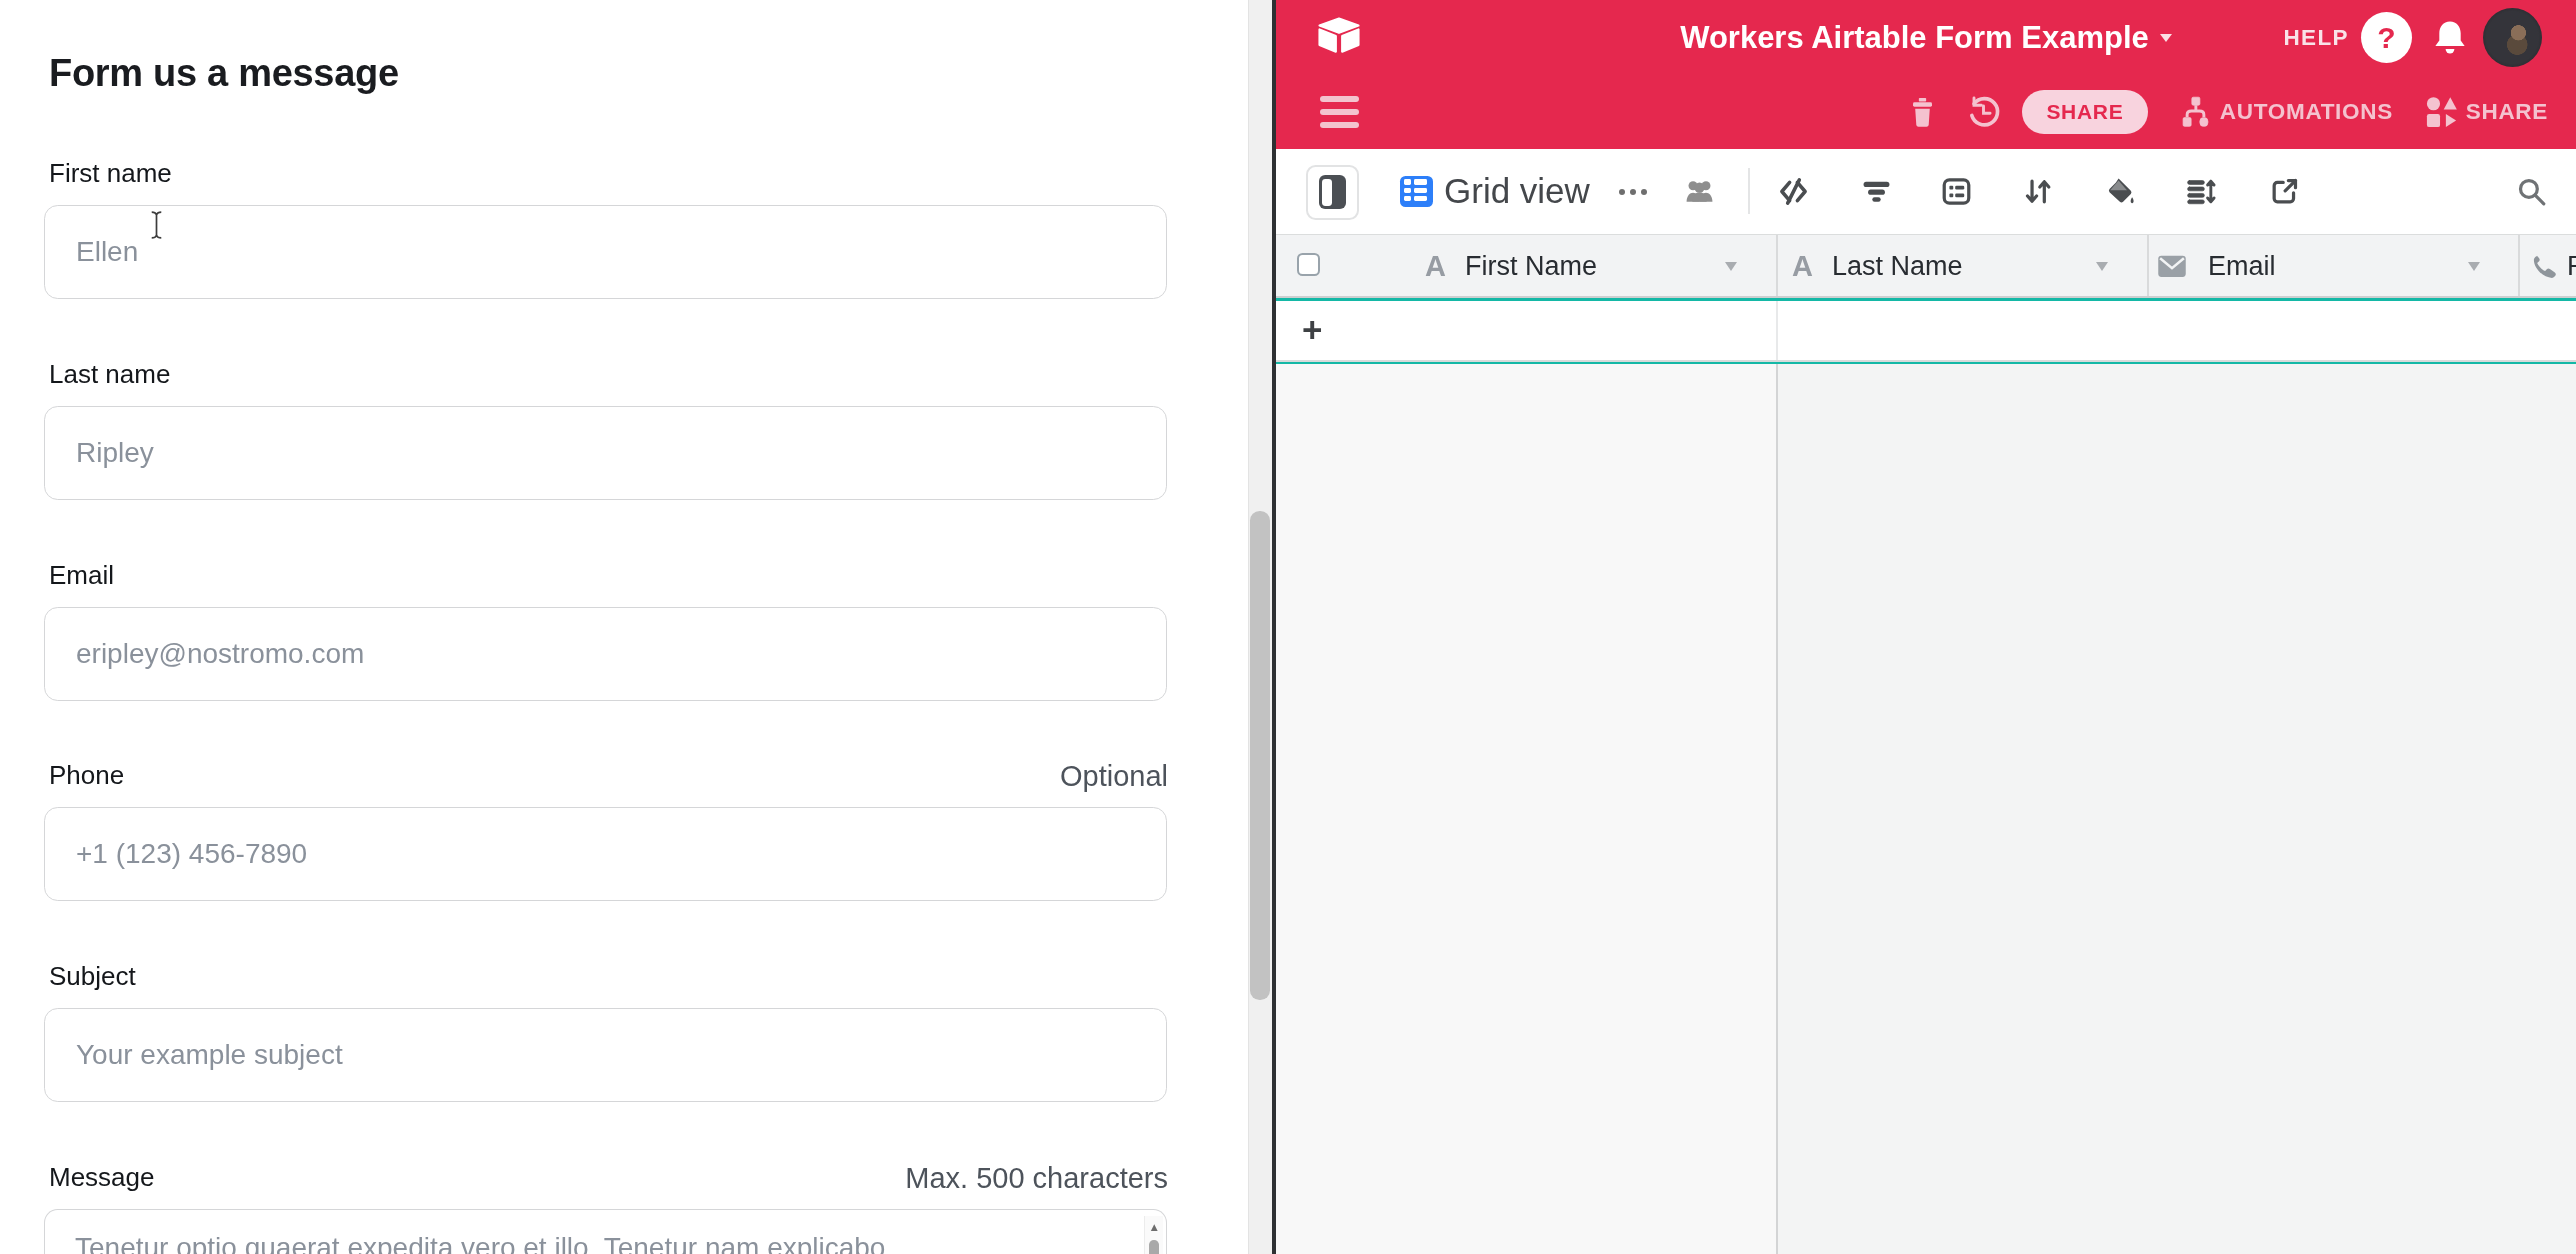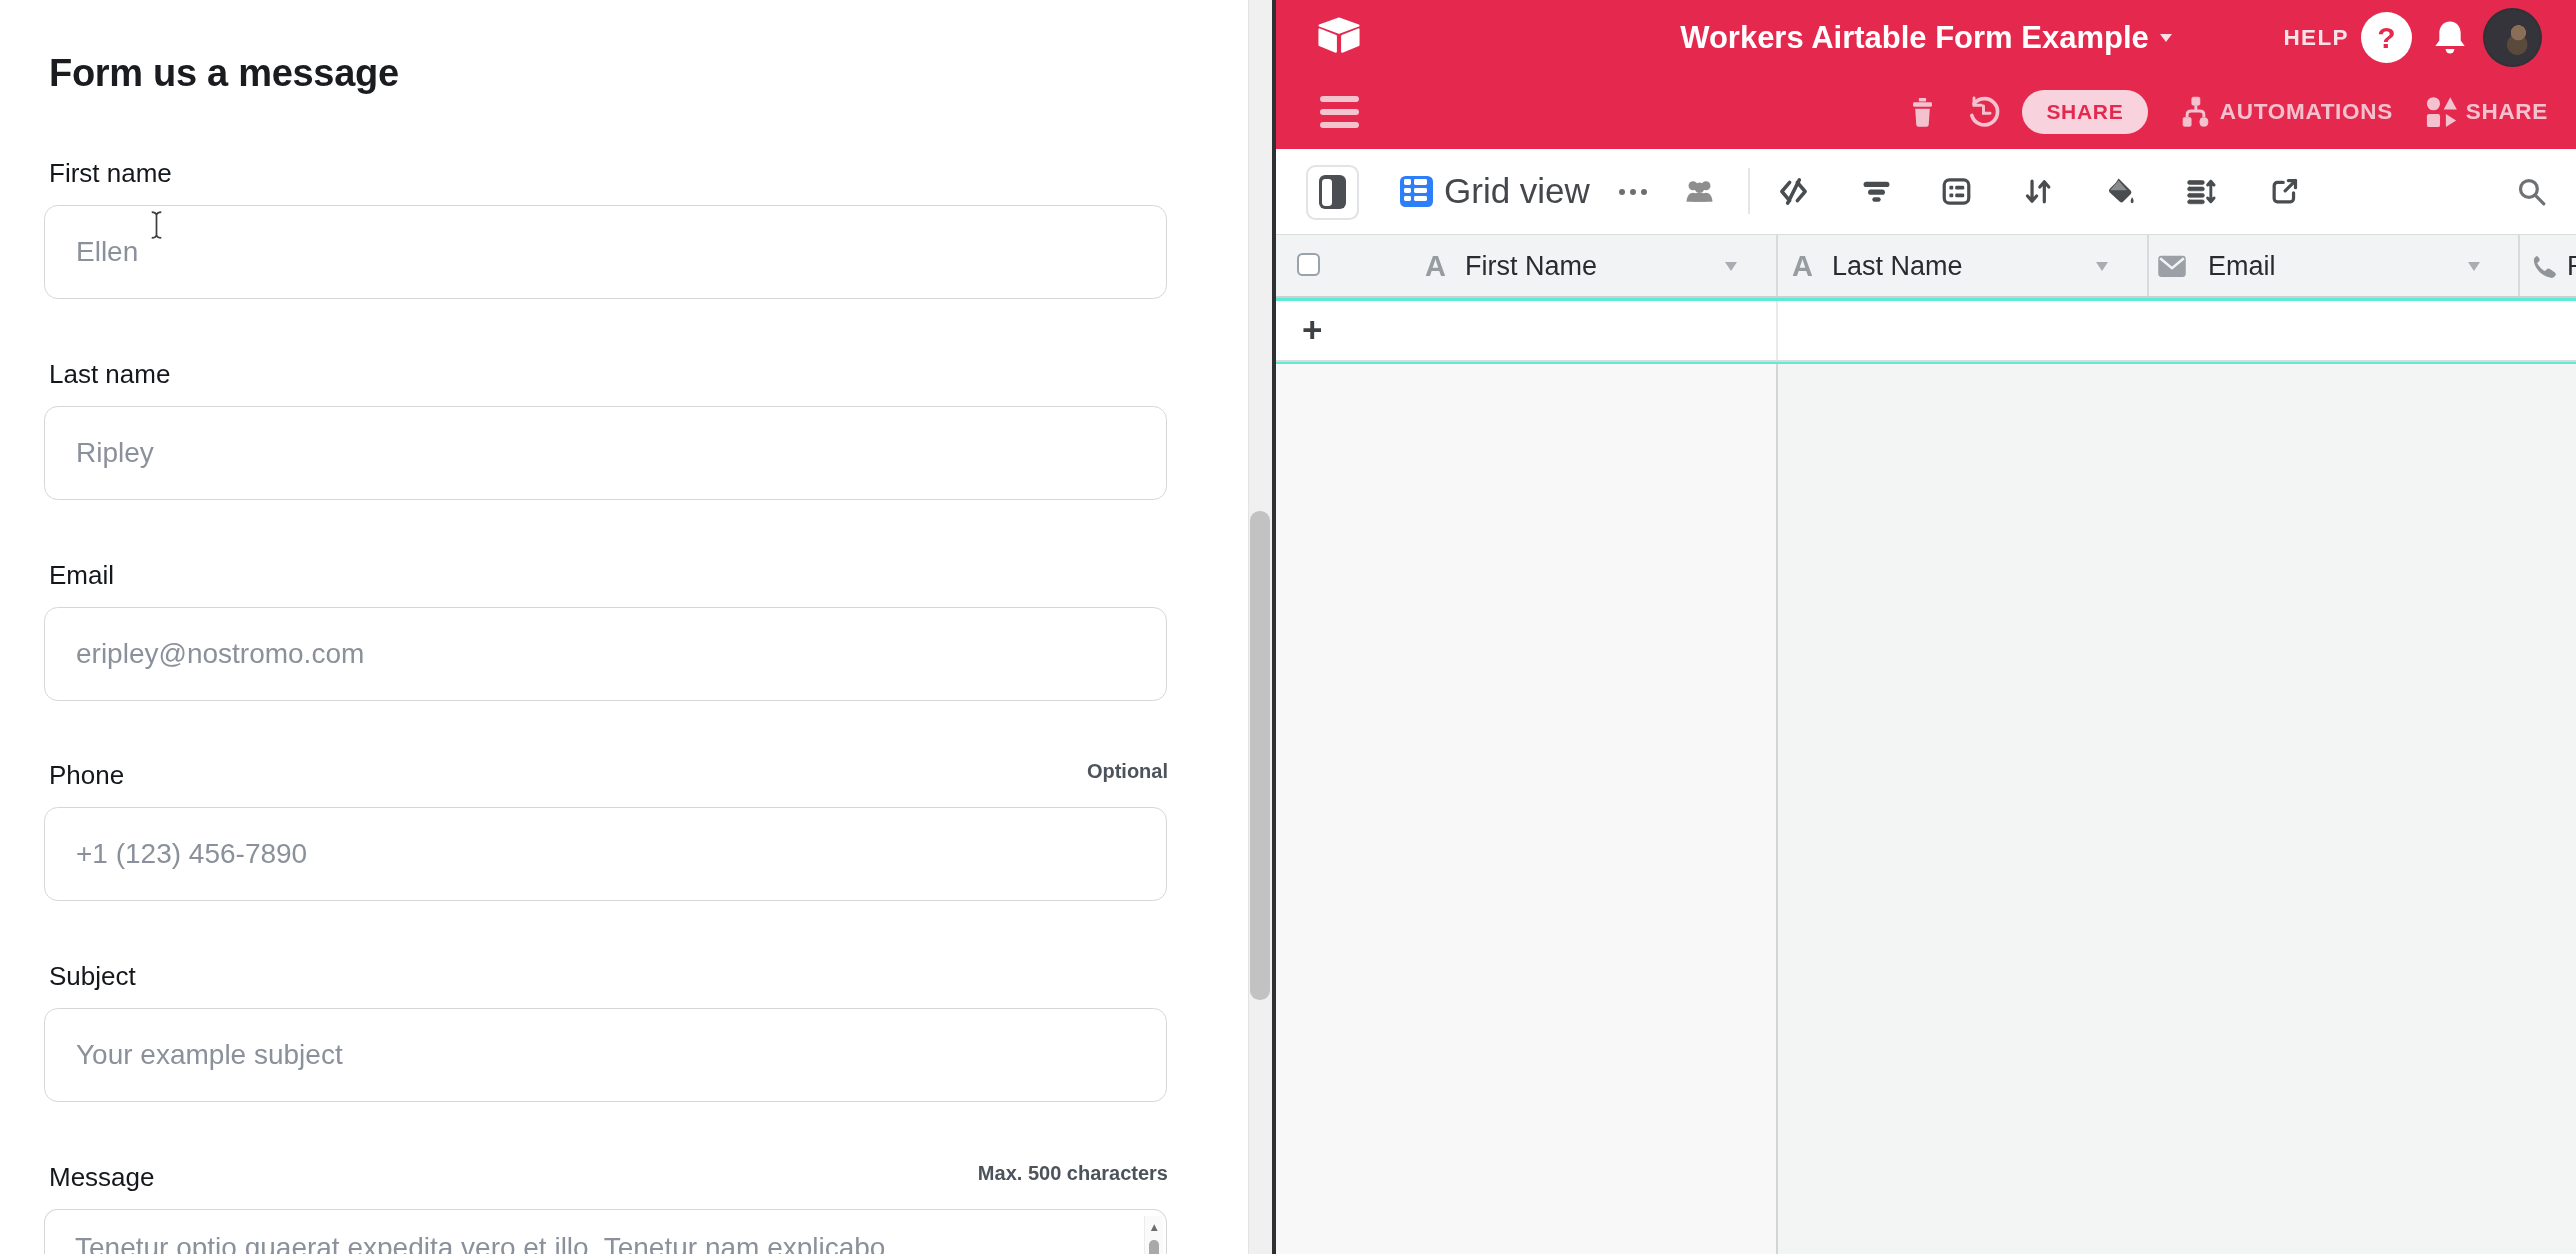--- a/index.html
+++ b/index.html
@@ -3,21 +3,21 @@
 <meta charset="utf-8">
 <style>
   * { margin:0; padding:0; box-sizing:border-box; }
   html,body { width:2576px; height:1255px; overflow:hidden; background:#fff;
               font-family:"Liberation Sans", sans-serif; }
 
   
   .form-window { position:absolute; left:0; top:0; width:1272px; height:1255px; background:#fff; }
   .form-heading { position:absolute; left:49px; top:52px; font-size:38px; font-weight:600; color:#1a1c20; letter-spacing:-0.3px; }
   .f-label { position:absolute; left:49px; font-size:26px; font-weight:500; color:#14171b; }
-  .f-note  { position:absolute; right:104px; font-size:20px; font-weight:700; color:#4d535b; }
+  .f-note  { position:absolute; right:104px; font-size:29px; font-weight:400; color:#4d535b; }
   .f-input { position:absolute; left:44px; width:1123px; height:94px;
              border:1.4px solid #d5d6d8; border-radius:13.7px; padding:0 31px;
              font-size:28px; color:#30343a; background:#fff; outline:none;
              font-family:"Liberation Sans", sans-serif; }
   .f-input::placeholder { color:#8a919b; opacity:1; }
   .lt0 { top:158px; } .it0 { top:205px; }
   .lt1 { top:359px; } .it1 { top:406px; }
   .lt2 { top:560px; } .it2 { top:607px; }
   .lt3 { top:760px; } .it3 { top:807px; }
   .lt4 { top:961px; } .it4 { top:1008px; }
@@ -27,21 +27,21 @@
              border:1.4px solid #d5d6d8; border-bottom:none; border-radius:13.7px 13.7px 0 0; background:#fff; overflow:hidden; }
   .msg-text { position:absolute; left:30px; top:22px; font-size:28px; color:#8a919b; white-space:nowrap; }
   .msg-scroll { position:absolute; right:2.7px; top:5.5px; width:19px; bottom:0; background:#fafafa; border-left:1.4px solid #ececec; }
   .msg-up { position:absolute; top:4.1px; left:0; width:100%; text-align:center; font-size:11.6px; color:#6d6d6d; }
   .msg-thumb { position:absolute; left:4.1px; top:24.6px; width:9.6px; height:40px; background:#a9a9a9; border-radius:4.8px; }
   .scroll-track { position:absolute; left:1248px; top:0; width:24px; height:1255px; background:#f0f0f0; border-left:0.7px solid #e3e3e3; }
   .scroll-thumb { position:absolute; left:1250px; top:511px; width:20px; height:489px; background:#c2c2c2; border-radius:9.6px; }
   .window-divider { position:absolute; left:1272px; top:0; width:4.8px; height:1255px; background:#2e3033; }
 
   
-  .at-window { position:absolute; left:1276px; top:0; width:1300px; height:1255px; background:#5eead4; overflow:hidden; }
+  .at-window { position:absolute; left:1276px; top:0; width:1300px; height:1255px; background:#14b8a6; overflow:hidden; }
   .at-topbar { position:absolute; left:0; top:0; width:100%; height:75px; background:var(--airtable_red,#e5284e); }
   .at-logo { position:absolute; left:40px; top:15px; width:46px; height:42px; color:#fff; }
   .at-title-wrap { position:absolute; left:0; top:0; width:100%; height:75px; display:flex; align-items:center; justify-content:center; gap:11px; }
   .at-title { color:#fff; font-size:31px; font-weight:600; }
   .caret { width:0; height:0; border-left:6.1px solid transparent; border-right:6.1px solid transparent; border-top:8.2px solid rgba(255,255,255,.85); }
   .at-help { position:absolute; right:227px; top:0; height:75px; line-height:75px; color:#f9e2e8; font-size:22.5px; font-weight:700; letter-spacing:1.4px; }
   .q-circle { position:absolute; left:1085px; top:12.3px; width:51px; height:51px; border-radius:50%; background:#fff;
               display:flex; align-items:center; justify-content:center; font-size:30px; font-weight:700; color:var(--airtable_red,#e5284e); }
   .bell { position:absolute; left:1155px; top:18px; width:38px; height:40px; color:#fff; }
   .avatar { position:absolute; left:1207px; top:8.2px; width:59px; height:59px; border-radius:50%;

